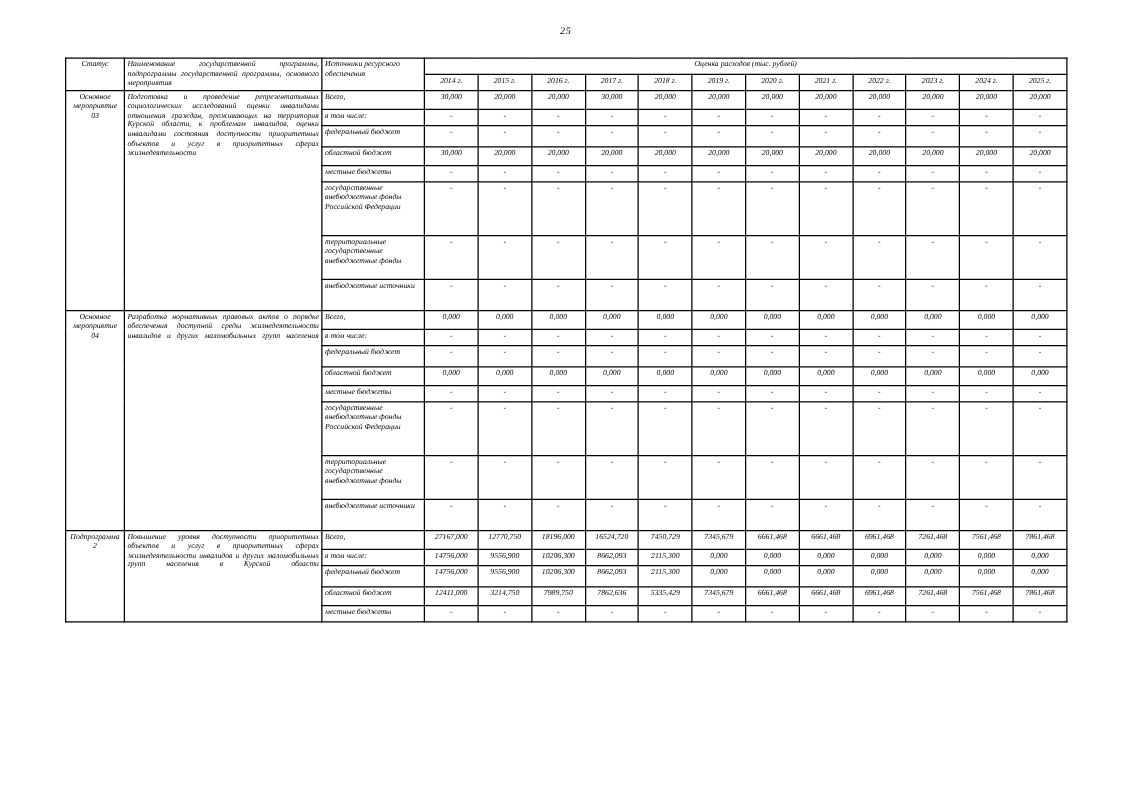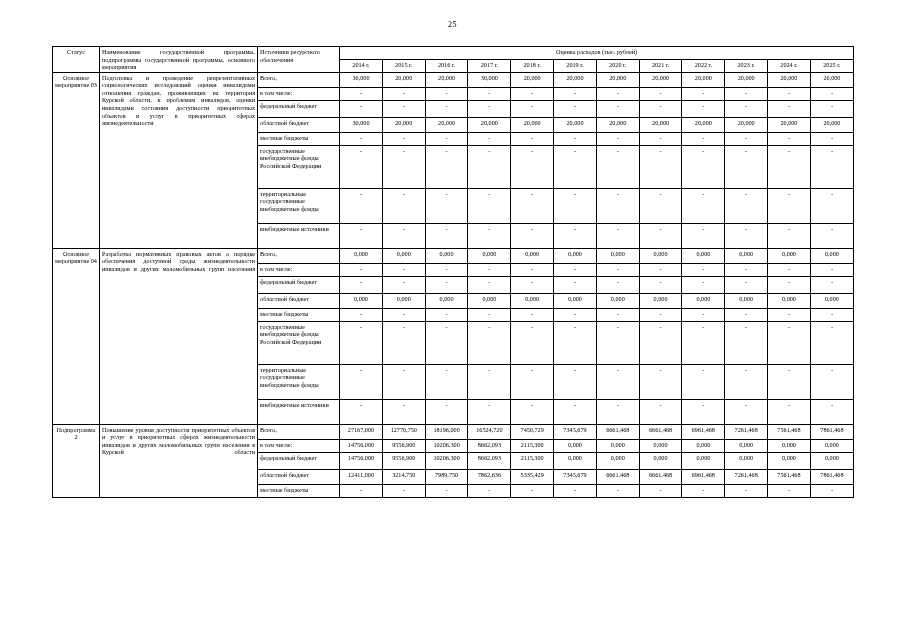--- a/index.html
+++ b/index.html
@@ -13,20 +13,21 @@
     font-family: "Liberation Serif", serif;
     color: #000000;
     position: relative;
     overflow: hidden;
   }
   .page {
     position: relative;
     width: 905px;
     height: 640px;
     box-sizing: border-box;
+    font-style: italic;
   }
   .page-number {
     position: absolute;
     top: 20px;
     left: 0;
     width: 905px;
     text-align: center;
     font-size: 8px;
     letter-spacing: 0.5px;
   }

